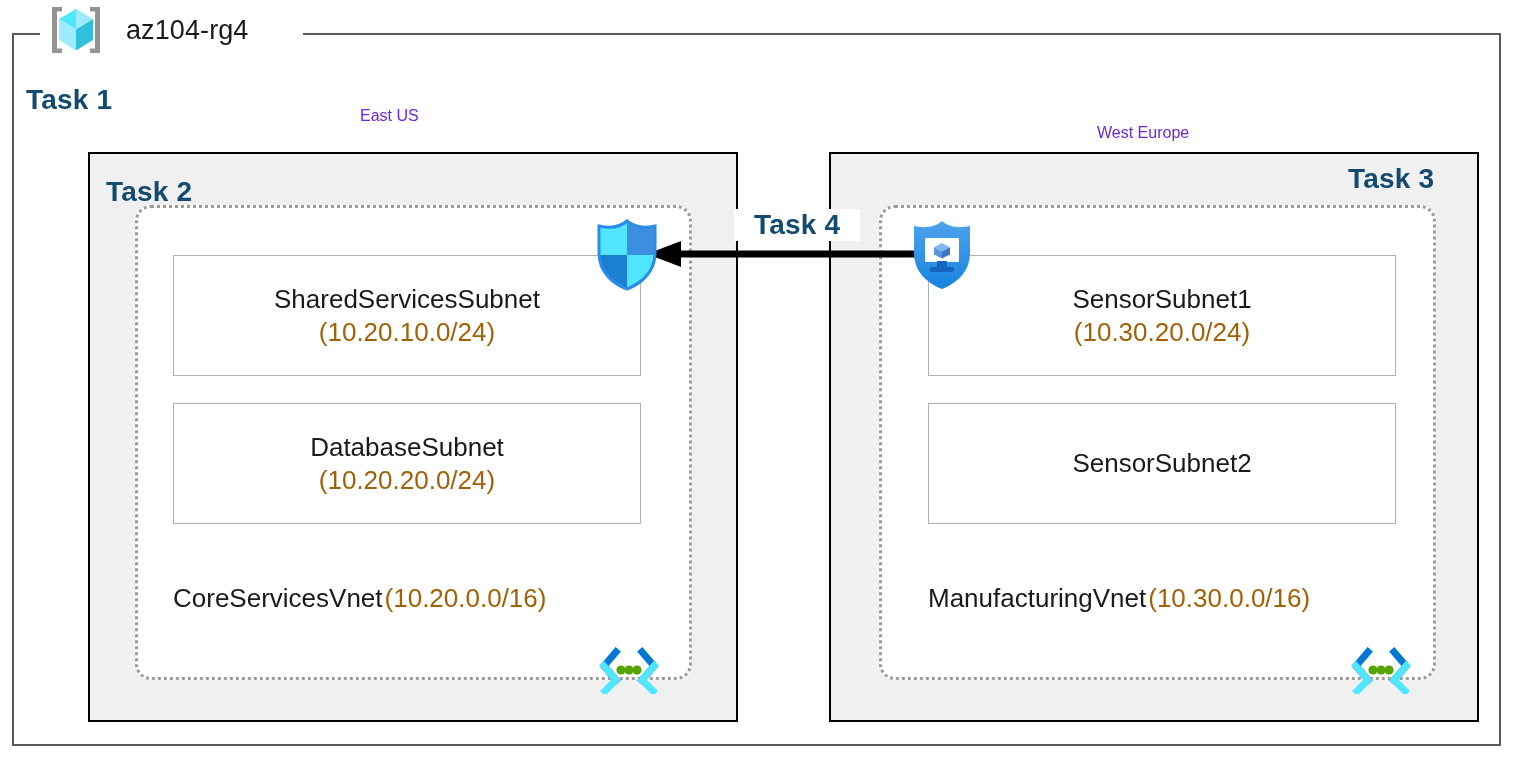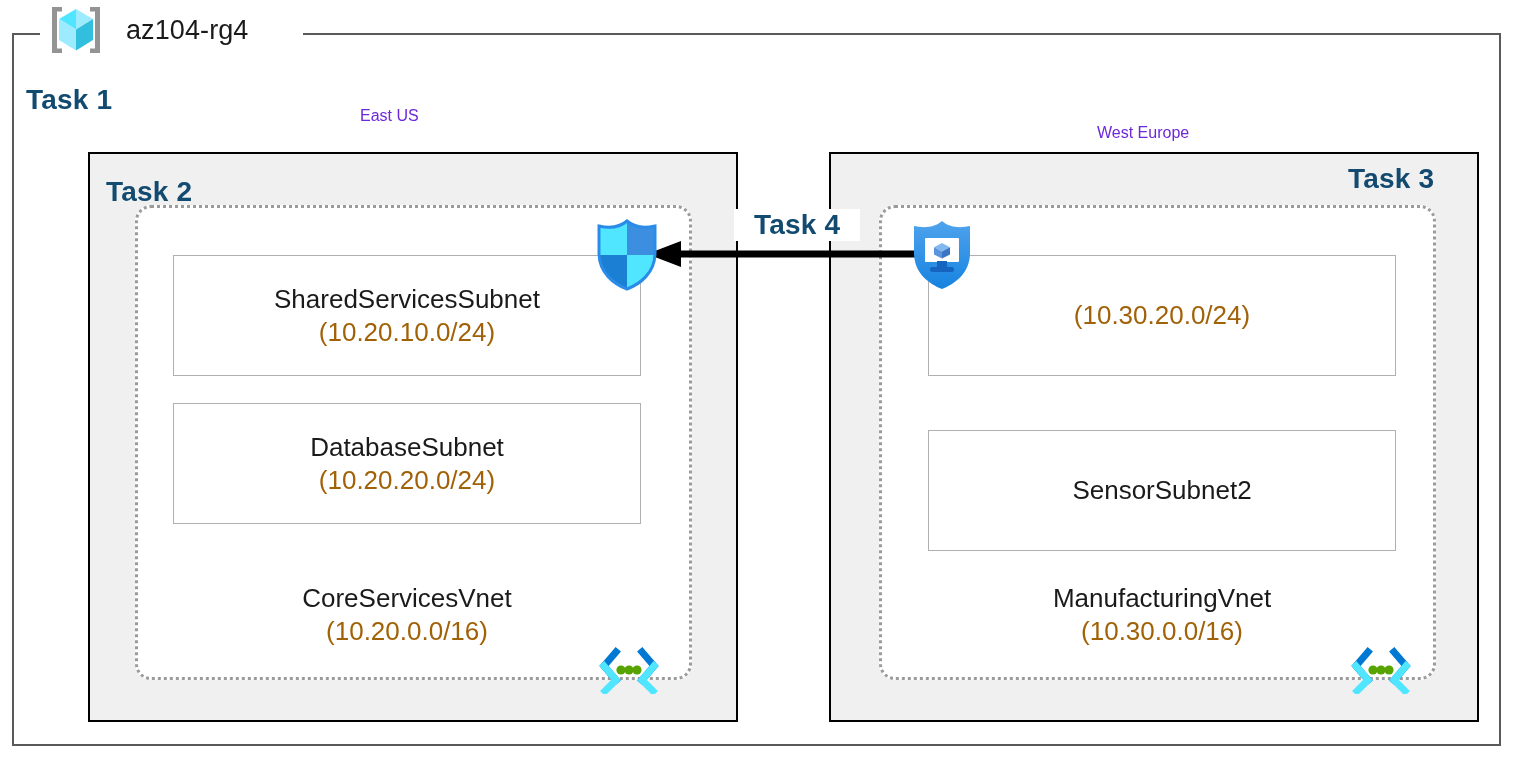--- a/index.html
+++ b/index.html
@@ -177,27 +177,27 @@
     color: #a16207;
     line-height: 1.18;
     white-space: nowrap;
   }
 
   
   #subnet-l0 { left: 173px; top: 255px; width: 468px; height: 121px; }
   #subnet-l1 { left: 173px; top: 403px; width: 468px; height: 121px; }
   
   #subnet-r0 { left: 928px; top: 255px; width: 468px; height: 121px; }
-  #subnet-r1 { left: 928px; top: 403px; width: 468px; height: 121px; margin-top: 27px; }
+  #subnet-r1 { left: 928px; top: 403px; width: 468px; height: 121px; }
 
   
   .vnet-caption {
     position: absolute;
     display: flex;
-    flex-direction: column;
+    flex-direction: row;
     align-items: center;
     gap: 2px;
     width: 468px;
     text-align: center;
   }
   #vnet-caption-left { left: 173px; top: 583px; }
   #vnet-caption-right { left: 928px; top: 583px; }
 
   
   .vnet-glyph {
@@ -298,20 +298,21 @@
     <circle cx="33" cy="24" r="4.6" fill="#57A300"></circle>
     <circle cx="41" cy="24" r="4.6" fill="#57A300"></circle>
   </svg>
 
   <div class="region-box" id="region-box-right"></div>
   <div class="task-label" id="task3-label">Task 3</div>
 
   <div class="vnet-box" id="vnet-right"></div>
 
   <div class="subnet-box" id="subnet-r0">
+    <div class="subnet-name">SensorSubnet1</div>
     <div class="subnet-cidr">(10.30.20.0/24)</div>
   </div>
 
   <div class="subnet-box" id="subnet-r1">
     <div class="subnet-name">SensorSubnet2</div>
   </div>
 
   <div class="vnet-caption" id="vnet-caption-right">
     <div class="vnet-name">ManufacturingVnet</div>
     <div class="vnet-cidr">(10.30.0.0/16)</div>

